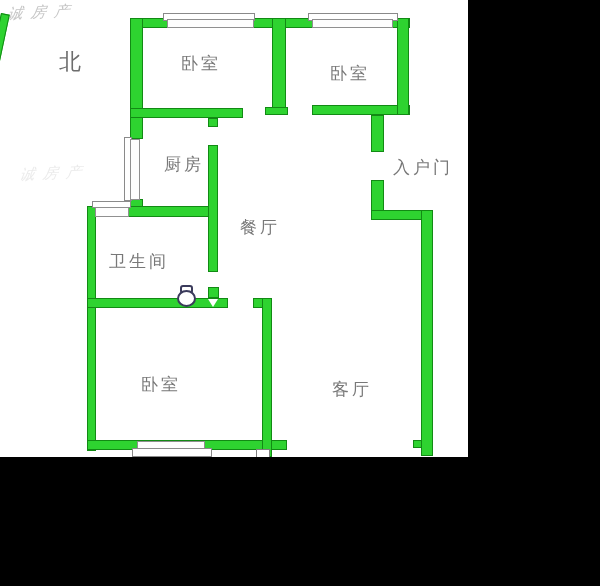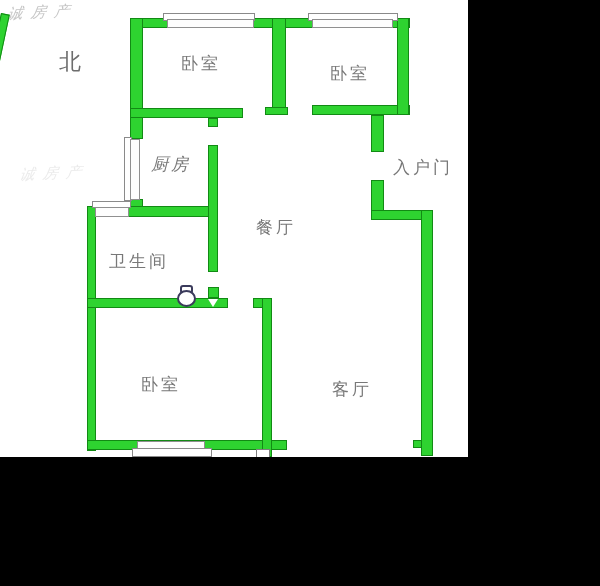--- a/index.html
+++ b/index.html
@@ -118,23 +118,23 @@
     <div class="jamb" style="left:256px;top:449px;width:14px;height:9px;"></div>
 
     <div class="toilet">
       <div class="tank"></div>
       <div class="bowl"></div>
     </div>
     <div class="door-arrow"></div>
 
     <div class="room-label" style="left:201px;top:63px;">卧室</div>
     <div class="room-label" style="left:350px;top:73px;">卧室</div>
-    <div class="room-label" style="left:171px;top:164px;font-style:italic;">厨房</div>
+    <div class="room-label" style="left:184px;top:164px;">厨房</div>
     <div class="room-label" style="left:423px;top:167px;">入户门</div>
-    <div class="room-label" style="left:276px;top:227px;">餐厅</div>
+    <div class="room-label" style="left:260px;top:227px;">餐厅</div>
     <div class="room-label" style="left:139px;top:261px;">卫生间</div>
     <div class="room-label" style="left:161px;top:384px;">卧室</div>
     <div class="room-label" style="left:352px;top:389px;">客厅</div>
 
   </div>
 
   <div style="position:absolute;left:468px;top:0;width:132px;height:586px;background:#000;"></div>
   <div style="position:absolute;left:0;top:457px;width:468px;height:129px;background:#000;"></div>
 
 </div>

